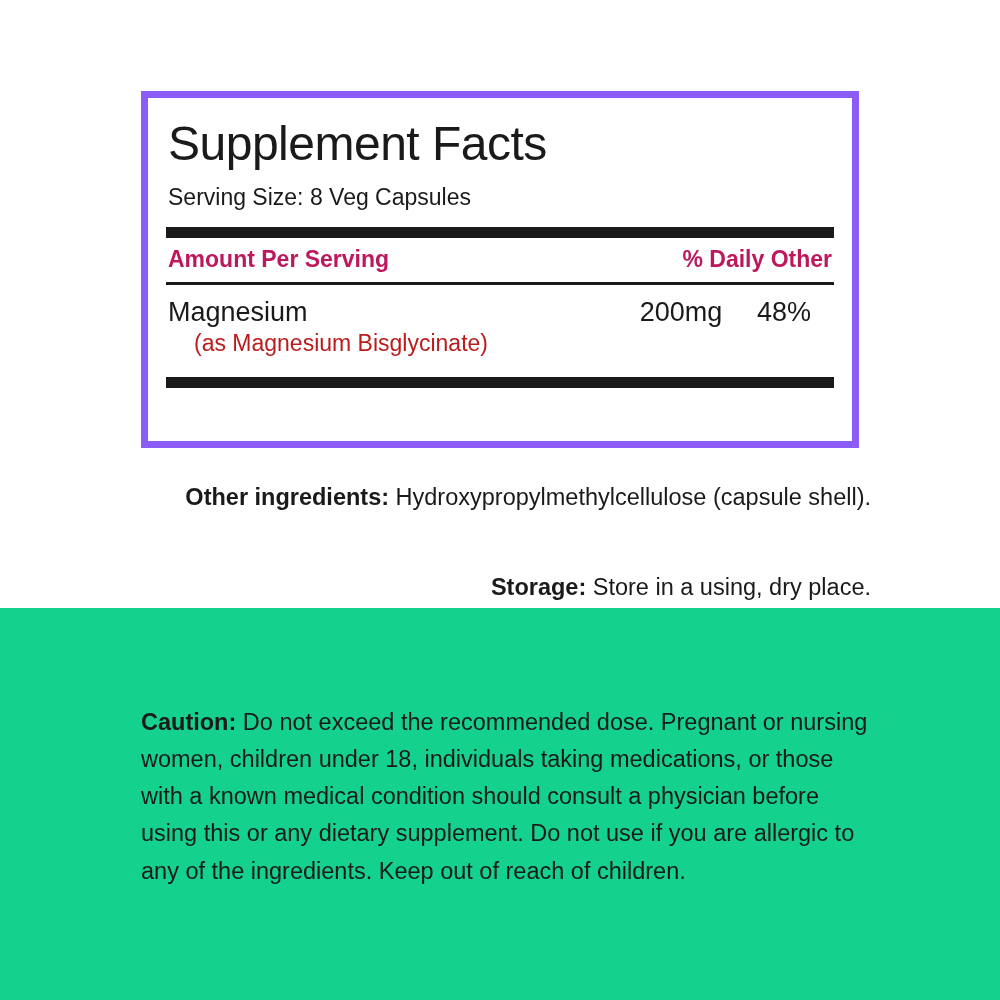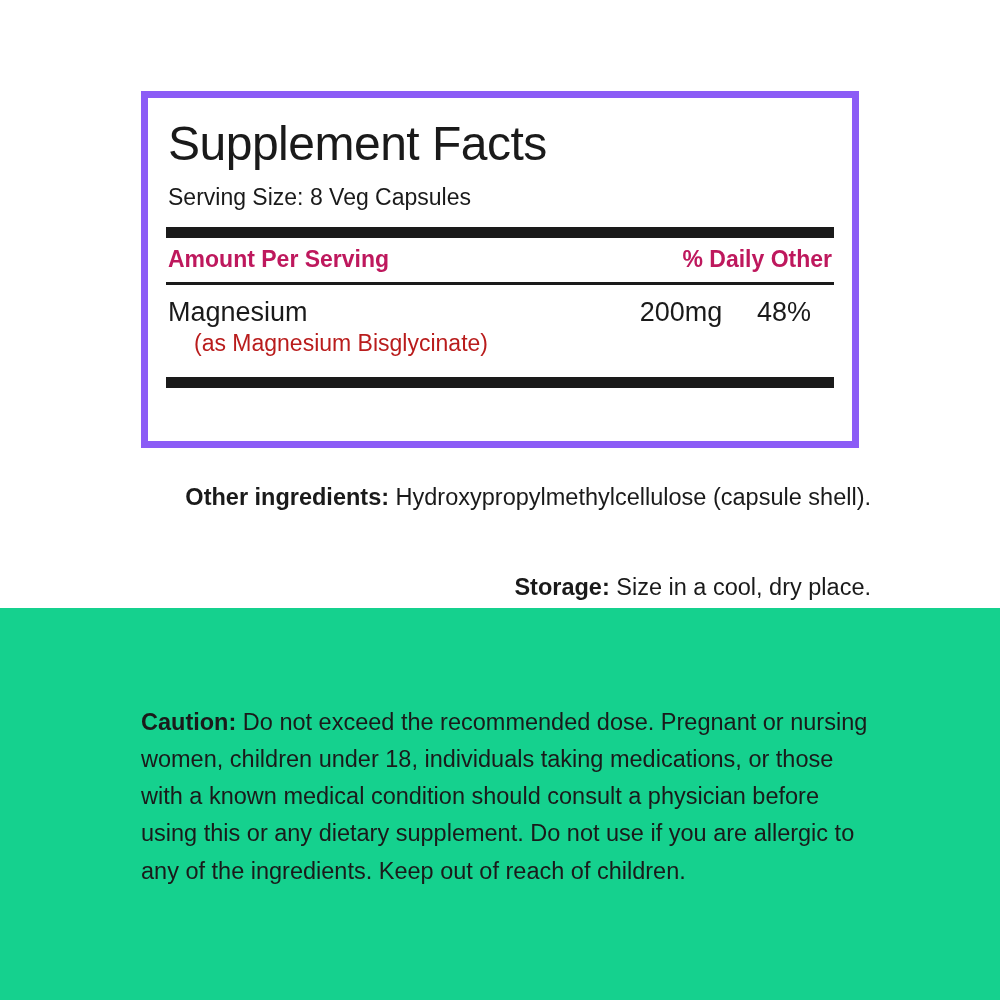--- a/index.html
+++ b/index.html
@@ -173,19 +173,19 @@
   <div class="rule-bottom-thick"></div>
 </div>
 
 <div class="para" id="p-other">
   <b>Other ingredients:</b>
   <span>Hydroxypropylmethylcellulose (capsule shell).</span>
 </div>
 
 <div class="para" id="p-storage">
   <b>Storage:</b>
-  <span>Size in a cool, dry place.</span>
+  <span>Store in a using, dry place.</span>
 </div>
 
 <div class="caution">
   <b>Caution:</b>
   <span>Do not exceed the recommended dose. Pregnant or nursing women, children under 18, individuals taking medications, or those with a known medical condition should consult a physician before using this or any dietary supplement. Do not use if you are allergic to any of the ingredients. Keep out of reach of children.</span>
 </div>
 
 </body></html>

